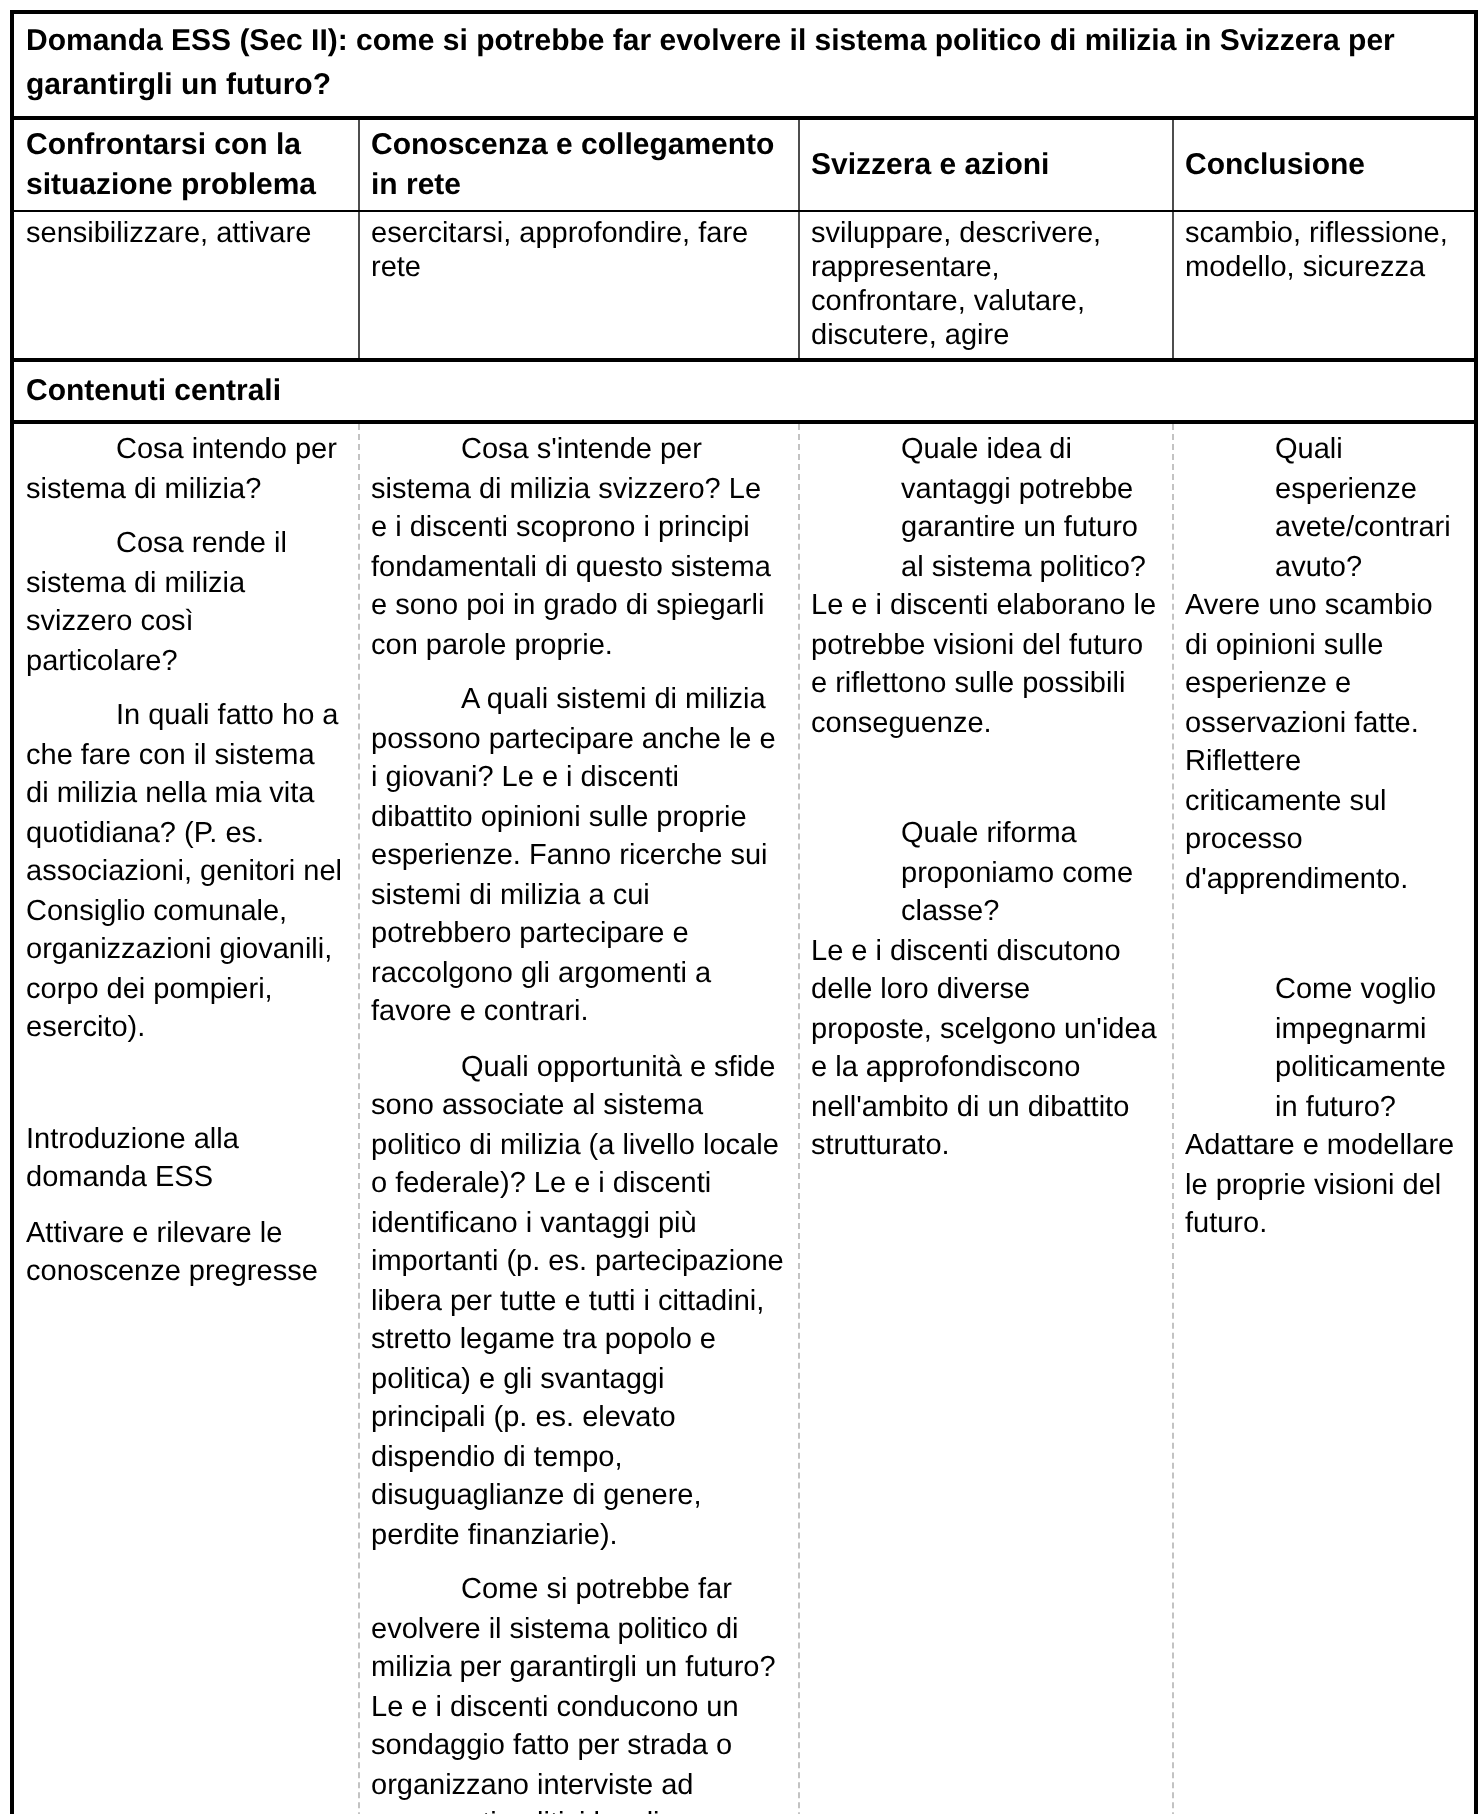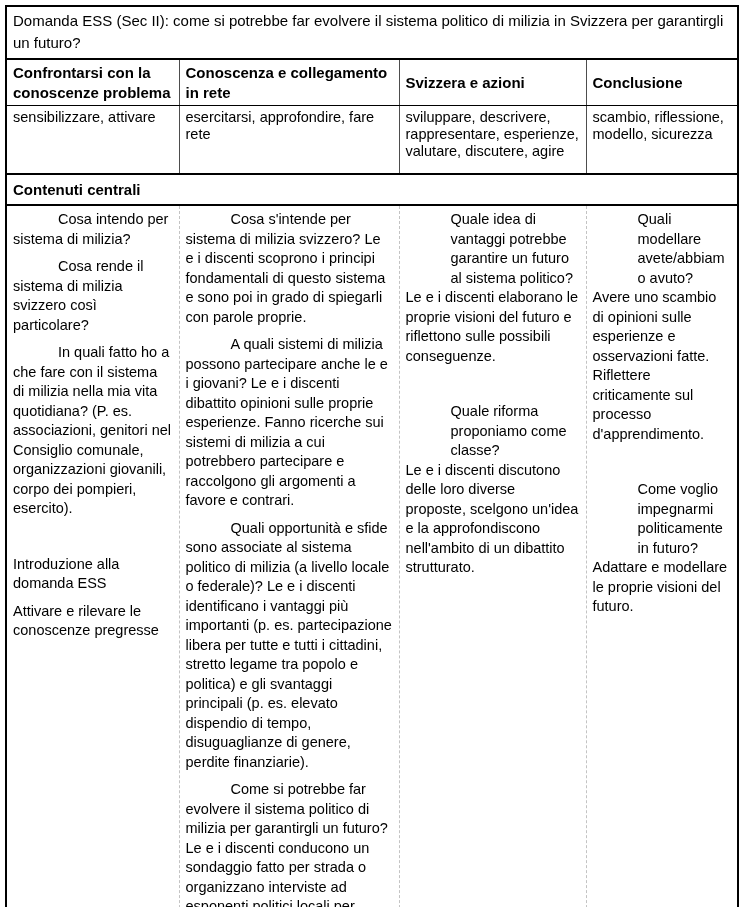--- a/index.html
+++ b/index.html
@@ -19,21 +19,21 @@
   table.ess {
     border-collapse: collapse;
     width: 732px;
     table-layout: fixed;
     border: 2px solid #000;
     background: #fff;
   }
   td { vertical-align: top; padding: 2px 6px; word-wrap: break-word; }
 
   .title-cell {
-    font-weight: normal;
+    font-weight: bold;
     font-size: 15px;
     line-height: 22px;
     padding: 3px 6px 4px 6px;
     border-bottom: 2px solid #000;
   }
   .head-cell {
     font-weight: bold;
     font-size: 15px;
     line-height: 20px;
     vertical-align: middle;
@@ -85,30 +85,30 @@
       <col style="width:187px">
       <col style="width:152px">
     </colgroup>
 
     <tbody>
         <tr>
       <td class="title-cell" colspan="4">Domanda ESS (Sec II): come si potrebbe far evolvere il sistema politico di milizia in Svizzera per garantirgli un futuro?</td>
     </tr>
 
     <tr>
-      <td class="head-cell">Confrontarsi con la conoscenze problema</td>
+      <td class="head-cell">Confrontarsi con la situazione problema</td>
       <td class="head-cell">Conoscenza e collegamento in rete</td>
       <td class="head-cell">Svizzera e azioni</td>
       <td class="head-cell">Conclusione</td>
     </tr>
 
     <tr>
       <td class="verb-cell">sensibilizzare, attivare</td>
       <td class="verb-cell">esercitarsi, approfondire, fare rete</td>
-      <td class="verb-cell">sviluppare, descrivere, rappresentare, esperienze, valutare, discutere, agire</td>
+      <td class="verb-cell">sviluppare, descrivere, rappresentare, confrontare, valutare, discutere, agire</td>
       <td class="verb-cell">scambio, riflessione, modello, sicurezza</td>
     </tr>
 
     <tr>
       <td class="section-cell" colspan="4">Contenuti centrali</td>
     </tr>
 
     <tr>
       <td class="content-cell">
             <p class="para"><span class="b">Cosa intendo per sistema di milizia?</span></p>
@@ -118,26 +118,26 @@
             <p class="para"><span>Introduzione alla domanda ESS</span></p>
             <p class="para"><span>Attivare e rilevare le conoscenze pregresse</span></p>
           </td>
       <td class="content-cell">
             <p class="para"><span class="b">Cosa s'intende per sistema di milizia svizzero?</span><span> Le e i discenti scoprono i principi fondamentali di questo sistema e sono poi in grado di spiegarli con parole proprie.</span></p>
             <p class="para"><span class="b">A quali sistemi di milizia possono partecipare anche le e i giovani?</span><span> Le e i discenti dibattito opinioni sulle proprie esperienze. Fanno ricerche sui sistemi di milizia a cui potrebbero partecipare e raccolgono gli argomenti a favore e contrari.</span></p>
             <p class="para"><span class="b">Quali opportunità e sfide sono associate al sistema politico di milizia (a livello locale o federale)?</span><span> Le e i discenti identificano i vantaggi più importanti (p. es. partecipazione libera per tutte e tutti i cittadini, stretto legame tra popolo e politica) e gli svantaggi principali (p. es. elevato dispendio di tempo, disuguaglianze di genere, perdite finanziarie).</span></p>
             <p class="para"><span class="b">Come si potrebbe far evolvere il sistema politico di milizia per garantirgli un futuro?</span><span> Le e i discenti conducono un sondaggio fatto per strada o organizzano interviste ad esponenti politici locali per raccogliere suggerimenti per le loro visioni del futuro.</span></p>
           </td>
       <td class="content-cell">
-            <p class="para"><span class="b blk">Quale idea di vantaggi potrebbe garantire un futuro al sistema politico?</span><span>Le e i discenti elaborano le proprie visioni del futuro e riflettono sulle possibili conseguenze.</span></p>
+            <p class="para"><span class="b blk">Quale idea di vantaggi potrebbe garantire un futuro al sistema politico?</span><span>Le e i discenti elaborano le potrebbe visioni del futuro e riflettono sulle possibili conseguenze.</span></p>
             <div class="spacer"></div>
             <p class="para"><span class="b blk">Quale riforma proponiamo come classe?</span><span>Le e i discenti discutono delle loro diverse proposte, scelgono un'idea e la approfondiscono nell'ambito di un dibattito strutturato.</span></p>
           </td>
       <td class="content-cell">
-            <p class="para"><span class="b blk">Quali modellare avete/abbiamo avuto?</span><span>Avere uno scambio di opinioni sulle esperienze e osservazioni fatte. Riflettere criticamente sul processo d'apprendimento.</span></p>
+            <p class="para"><span class="b blk">Quali esperienze avete/contrari avuto?</span><span>Avere uno scambio di opinioni sulle esperienze e osservazioni fatte. Riflettere criticamente sul processo d'apprendimento.</span></p>
             <div class="spacer"></div>
             <p class="para"><span class="b blk">Come voglio impegnarmi politicamente in futuro?</span><span>Adattare e modellare le proprie visioni del futuro.</span></p>
           </td>
     </tr>
 
   </tbody>
     </table>
 </div>
 
 </body></html>

